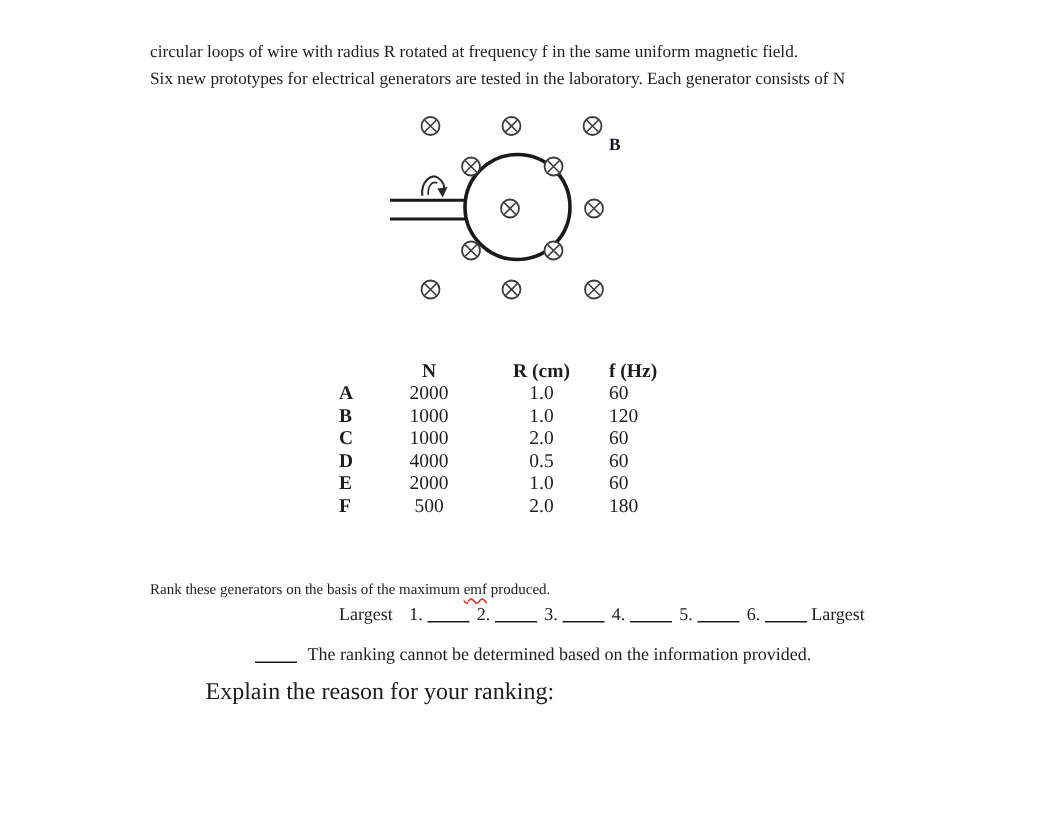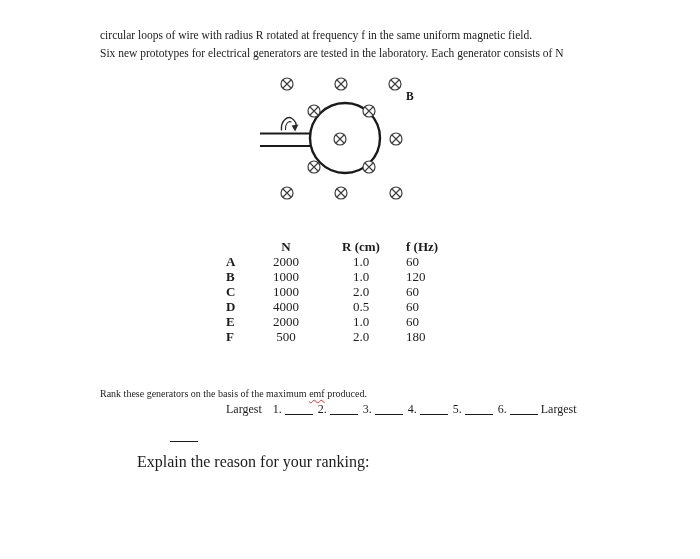--- a/index.html
+++ b/index.html
@@ -130,18 +130,18 @@
   <div class="rank-prompt">
     <span>Rank these generators on the basis of the maximum </span><span class="misspell">emf</span><span> produced.</span>
   </div>
 
   <div class="rank-row">
     <span class="lg">Largest</span><span class="num">1.</span><span class="blank"></span><span class="num">2.</span><span class="blank"></span><span class="num">3.</span><span class="blank"></span><span class="num">4.</span><span class="blank"></span><span class="num">5.</span><span class="blank"></span><span class="num">6.</span><span class="blank"></span>
     <span>Largest</span>
   </div>
 
   <div class="cannot-row">
-    <span class="blank"></span>
+    <span class="blank"></span><span class="cantxt">The ranking cannot be determined based on the information provided.</span>
   </div>
 
   <div class="explain">Explain the reason for your ranking:</div>
 
 </div>
 
 </body></html>

